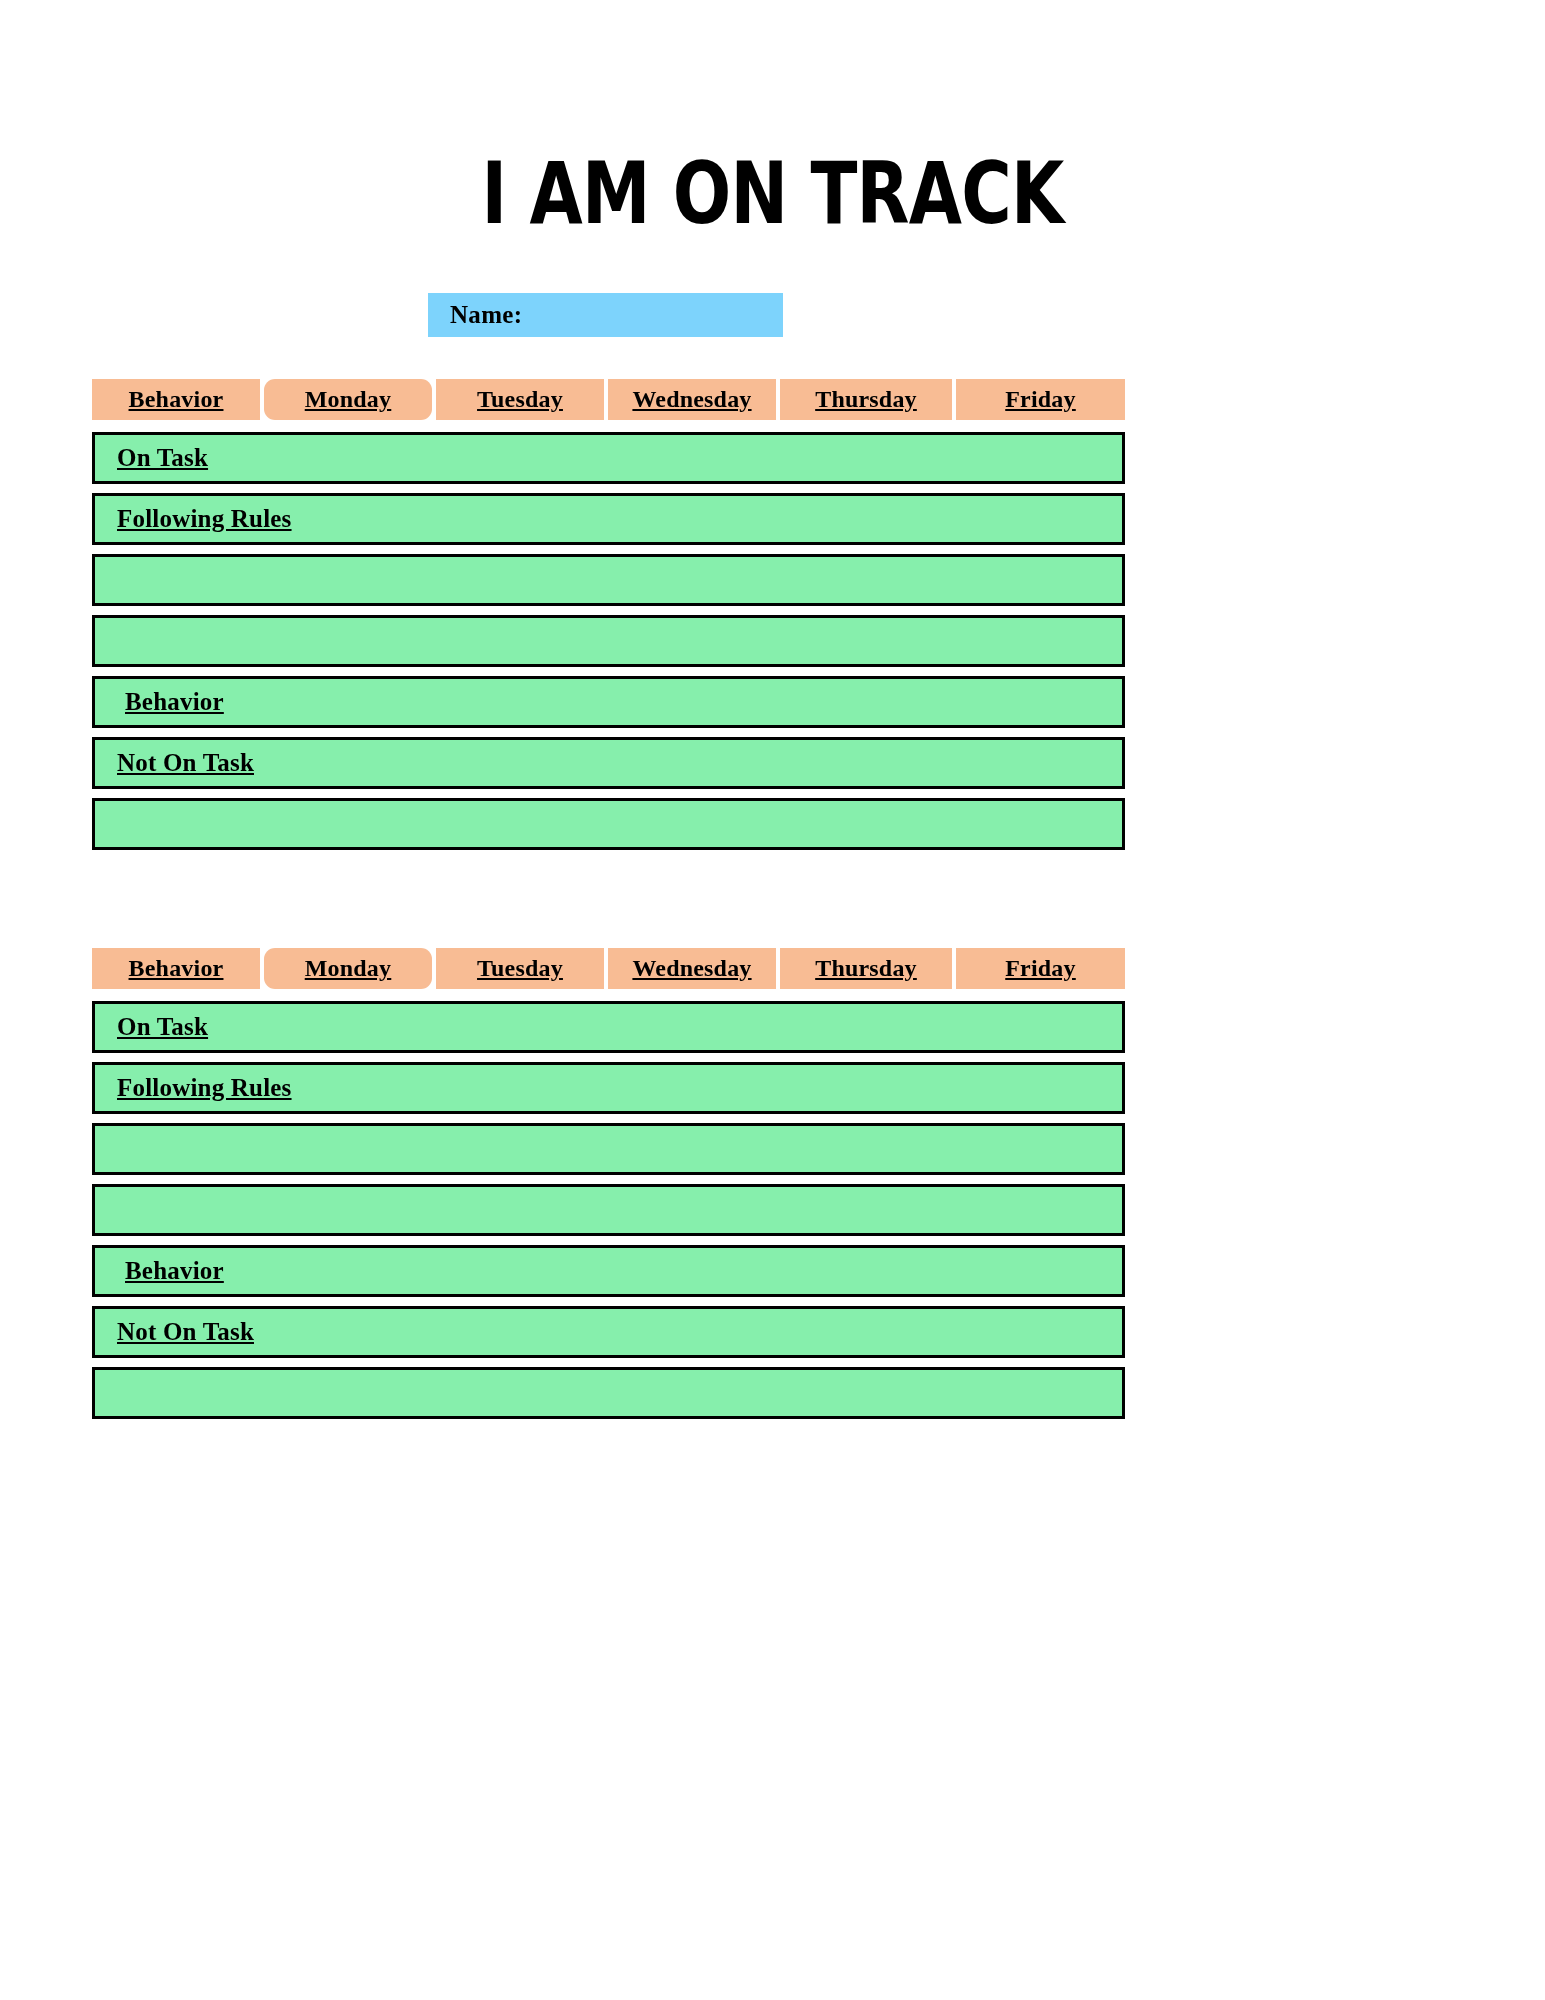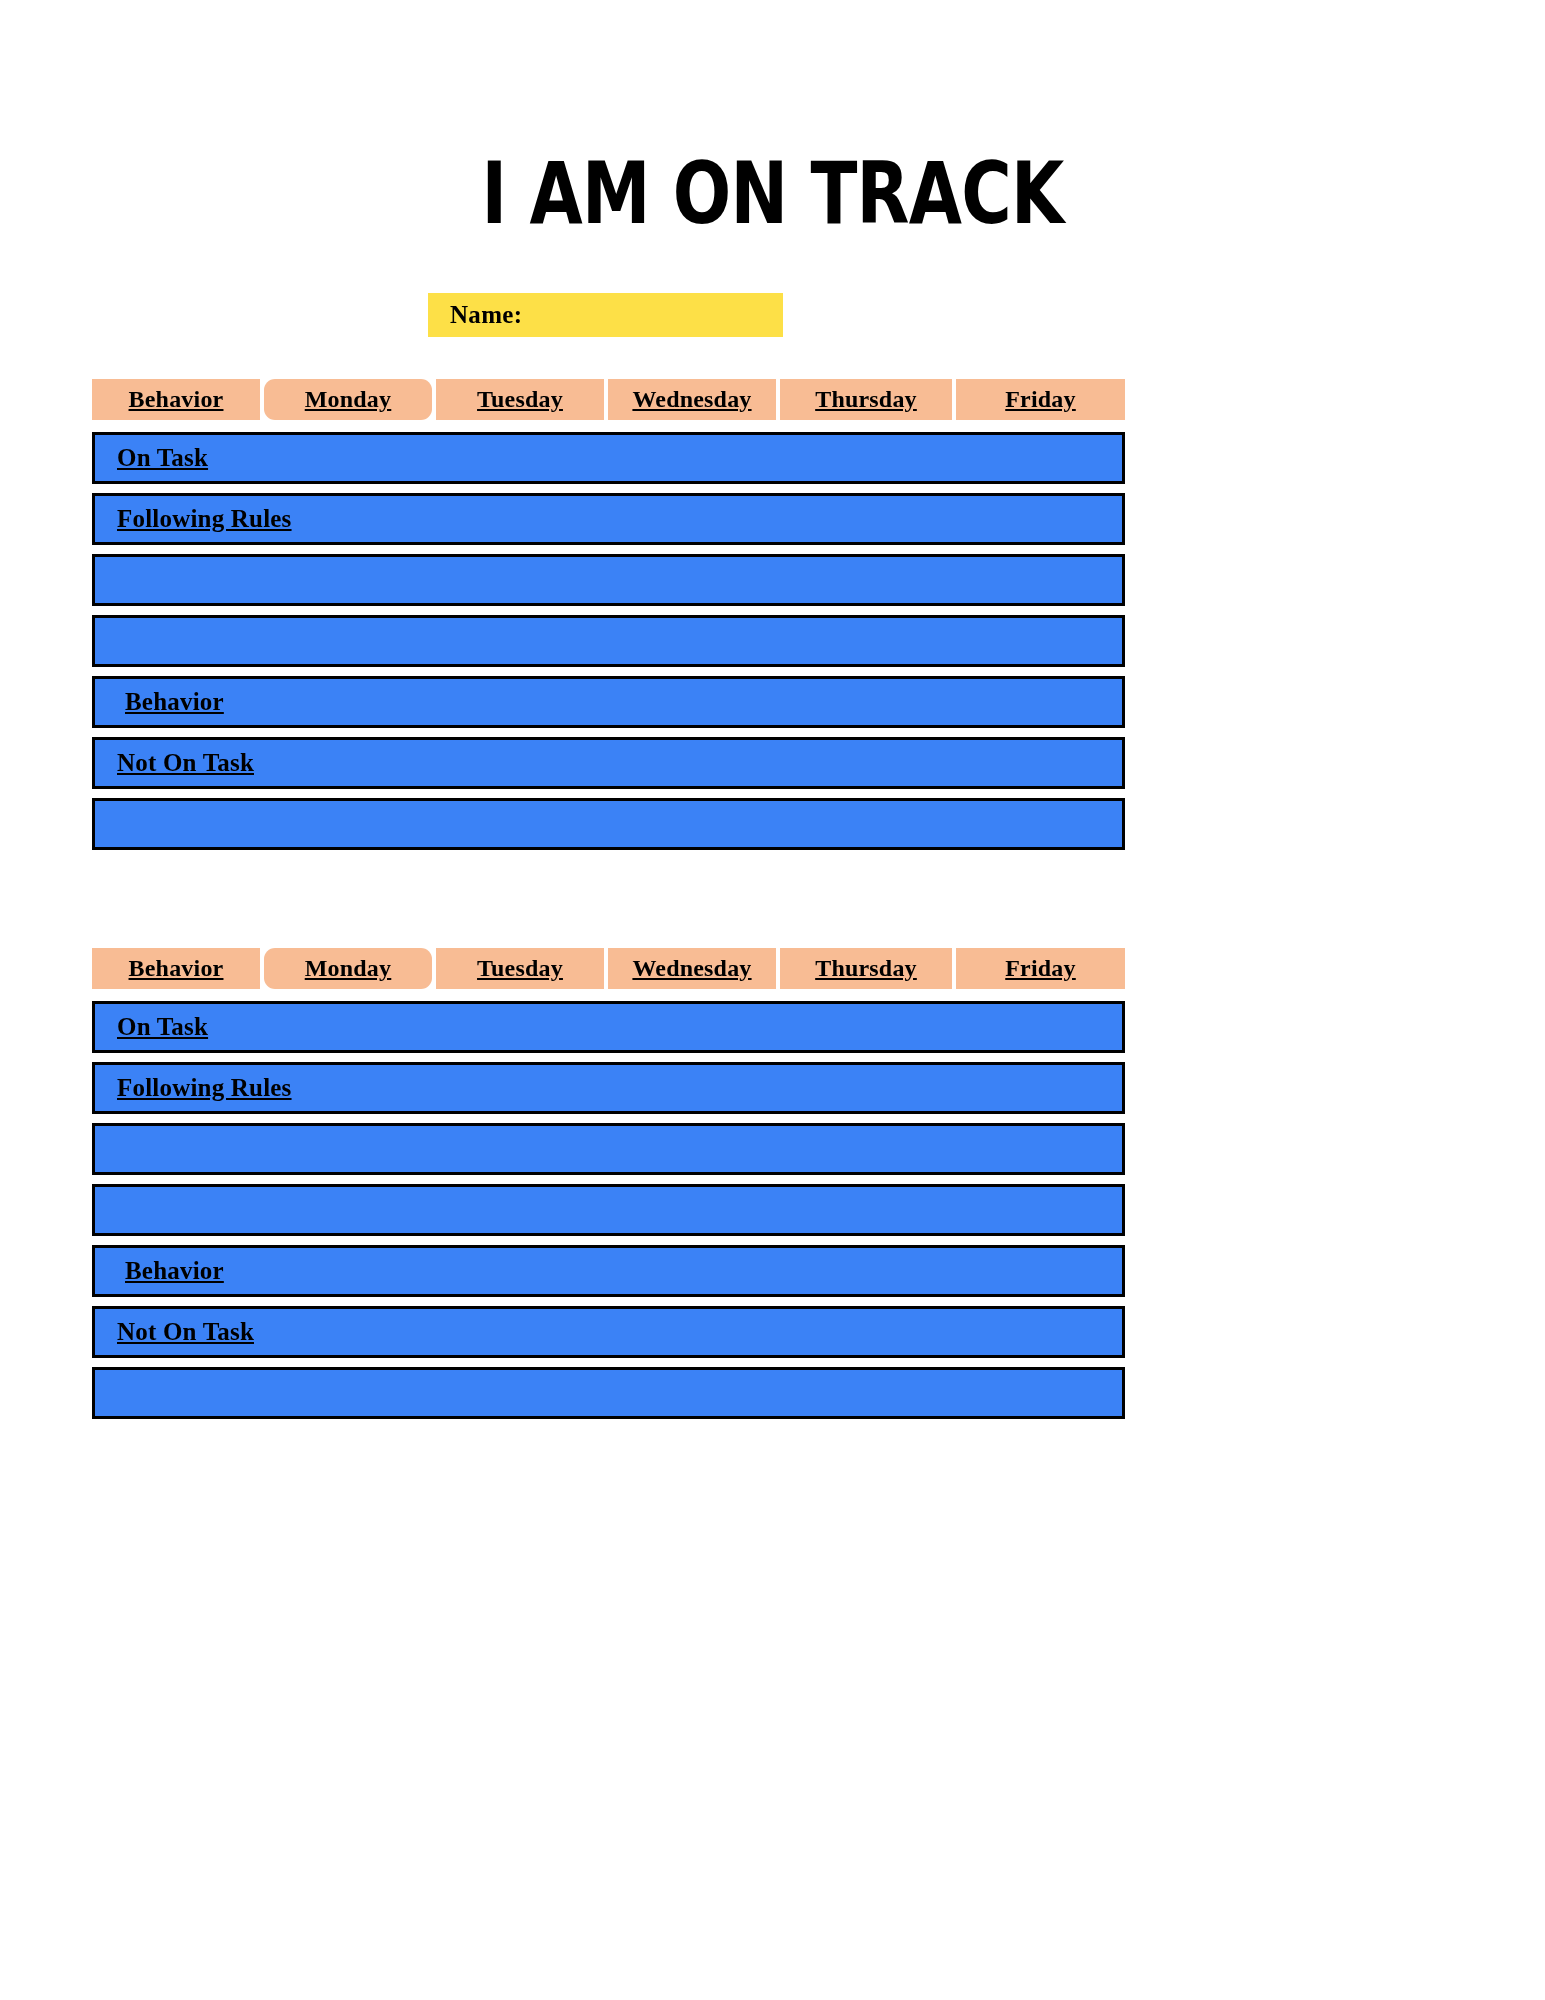--- a/index.html
+++ b/index.html
@@ -41,21 +41,21 @@
   
   .name-row {
     display: flex;
     justify-content: flex-start;
     padding-left: 428px;
     margin-top: 24px;
   }
   .name-box {
     width: 355px;
     height: 44px;
-    background: #fde047;
+    background: #7dd3fc;
     display: flex;
     align-items: center;
     padding-left: 22px;
     box-sizing: border-box;
   }
   .name-label {
     font-family: "Liberation Serif", serif;
     font-weight: bold;
     font-size: 25px;
     letter-spacing: 0.3px;
@@ -97,21 +97,21 @@
   .rows {
     margin-top: 12px;
   }
   .data-row {
     border: 3px solid #000000;
     height: 52px;
     box-sizing: border-box;
     display: flex;
     align-items: center;
     margin-bottom: 9px;
-    background: #3b82f6;
+    background: #86efac;
   }
   .row-label {
     font-family: "Liberation Serif", serif;
     font-weight: bold;
     font-size: 25px;
     letter-spacing: 0.2px;
     padding-left: 22px;
     white-space: nowrap;
   }
   .row-label.indented {

